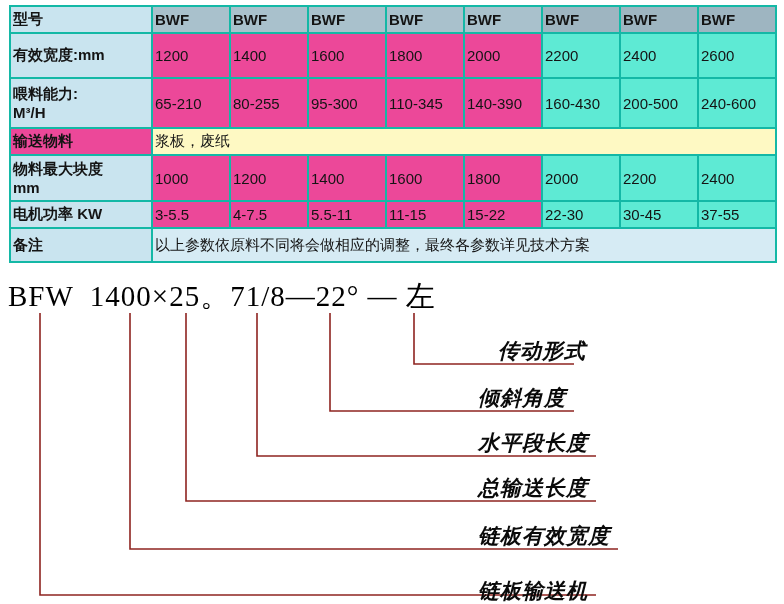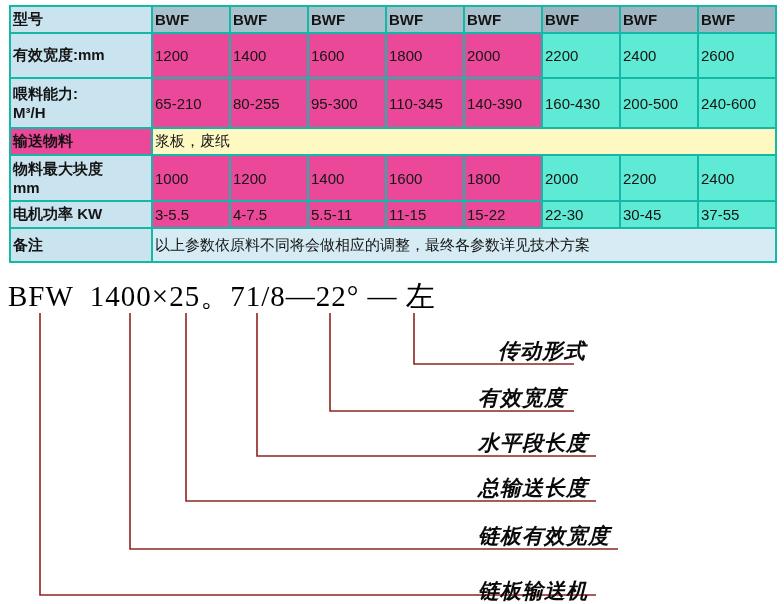--- a/index.html
+++ b/index.html
@@ -177,18 +177,18 @@
       <polyline points="414,38 414,89 574,89"></polyline>
       <polyline points="330,38 330,136 574,136"></polyline>
       <polyline points="257,38 257,181 596,181"></polyline>
       <polyline points="186,38 186,226 596,226"></polyline>
       <polyline points="130,38 130,274 618,274"></polyline>
       <polyline points="40,38 40,320 596,320"></polyline>
     </g>
   </svg>
 
   <span class="callout c0">传动形式</span>
-  <span class="callout c1">有效宽度</span>
+  <span class="callout c1">倾斜角度</span>
   <span class="callout c2">水平段长度</span>
   <span class="callout c4">链板有效宽度</span>
   <span class="callout c3">总输送长度</span>
   <span class="callout c5">链板输送机</span>
 </div>
 
 </body></html>

